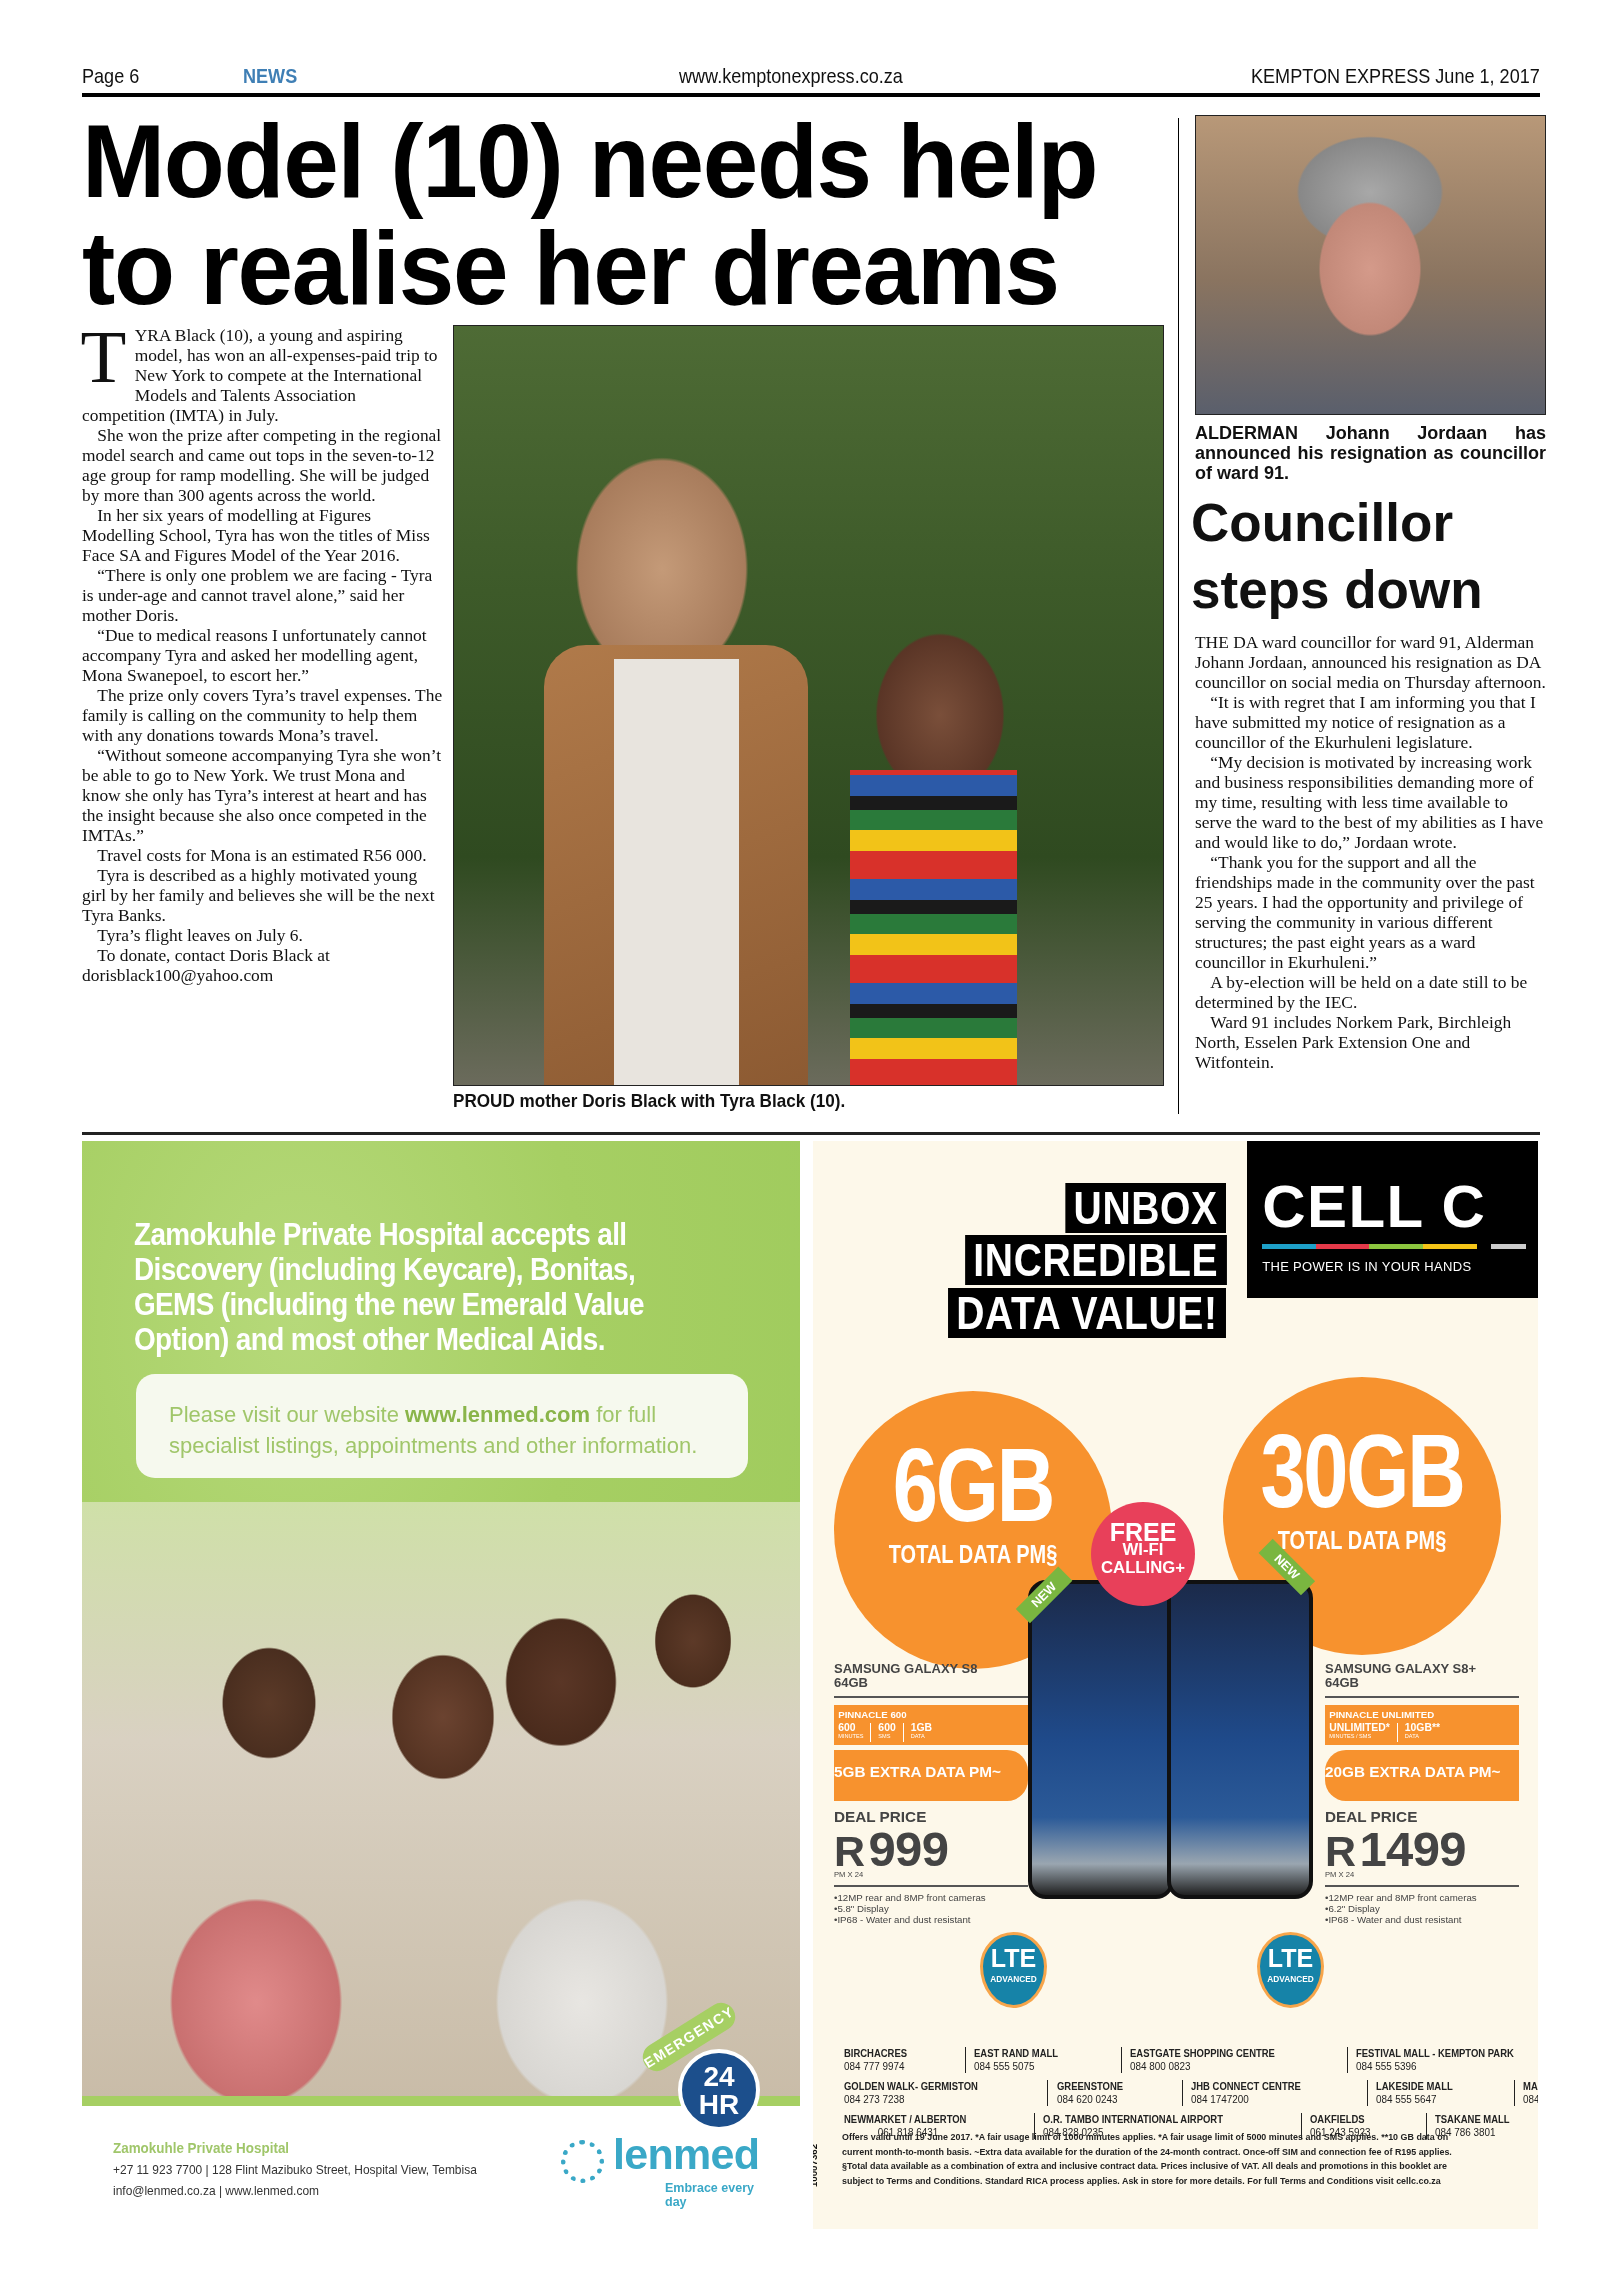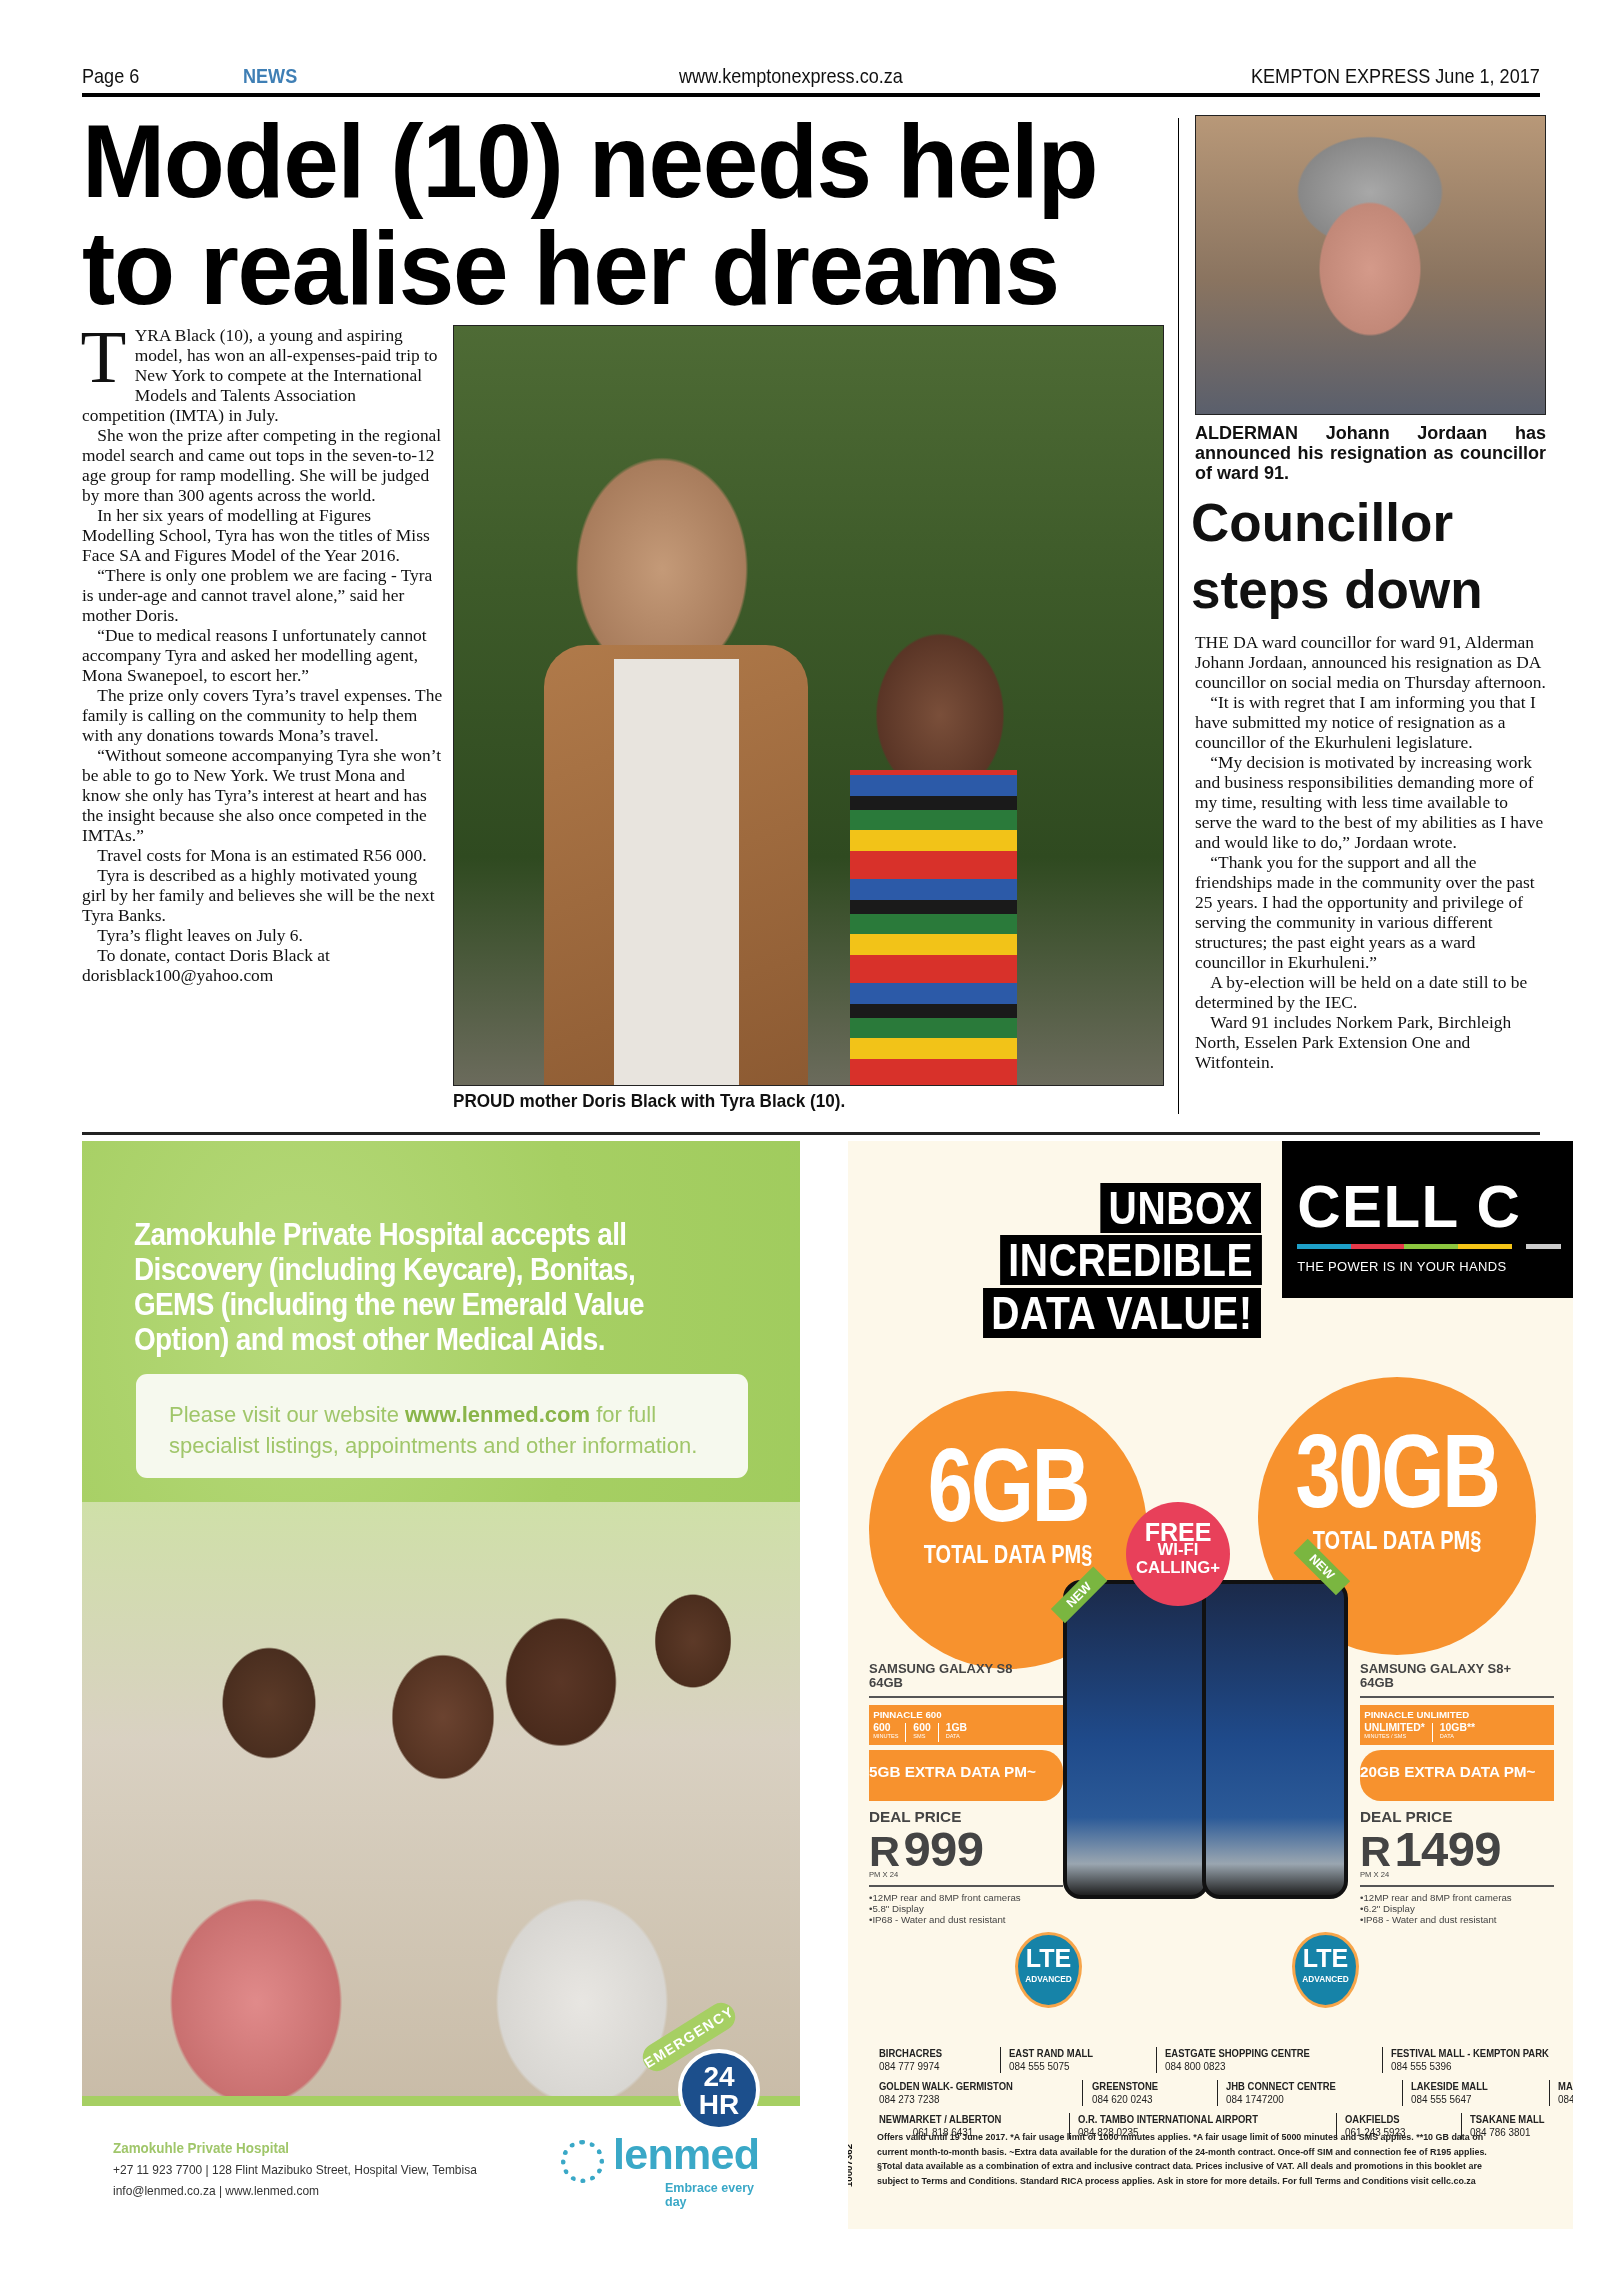--- a/index.html
+++ b/index.html
@@ -46,42 +46,42 @@
   .caption-jordaan { position: absolute; left: 1195px; top: 423px; width: 351px; font-family: "Liberation Sans", sans-serif; font-weight: bold; font-size: 18px; line-height: 20px; text-align: justify; }
   .subhead { position: absolute; left: 1191px; top: 489px; width: 354px; font-family: "Liberation Sans", sans-serif; font-size: 53px; line-height: 67px; color: #111; }
   .col-jordaan { left: 1195px; top: 632px; width: 351px; }
 
   .rule-mid { position: absolute; left: 82px; top: 1132px; width: 1458px; height: 2.8px; background: #222; }
 
   
   .ad-lenmed { position: absolute; left: 82px; top: 1141px; width: 718px; height: 1088px; background: #fff; overflow: hidden; }
   .lm-top { position: absolute; left: 0; top: 0; width: 718px; height: 888px; background: radial-gradient(ellipse at 30% 20%, #b6d97a 0%, #a6cf63 40%, #9cc95a 100%); }
   .lm-headline { position: absolute; left: 52px; top: 76px; width: 597px; color: #fff; font-family: "Liberation Sans", sans-serif; font-weight: bold; font-size: 31px; line-height: 35px; letter-spacing: -0.7px; transform: scaleX(0.9); transform-origin: left top; }
-  .lm-box { position: absolute; left: 54px; top: 233px; width: 612px; height: 104px; background: #f6f9ee; border-radius: 11px; padding: 26px 33px; font-family: "Liberation Sans", sans-serif; font-size: 22px; line-height: 30.5px; color: #a0c66a; }
+  .lm-box { position: absolute; left: 54px; top: 233px; width: 612px; height: 104px; background: #f6f9ee; border-radius: 19px; padding: 26px 33px; font-family: "Liberation Sans", sans-serif; font-size: 22px; line-height: 30.5px; color: #a0c66a; }
   .lm-box b { color: #8ab54a; }
   .lm-photo { position: absolute; left: 0; top: 361px; width: 718px; height: 597px; background:
       radial-gradient(ellipse 76px 90px at 187px 201px, #5b3a28 0%, #4a2e1f 60%, transparent 62%),
       radial-gradient(ellipse 83px 101px at 361px 215px, #6b4330 0%, #553322 60%, transparent 62%),
       radial-gradient(ellipse 90px 104px at 479px 180px, #5a3626 0%, #4a2b1c 60%, transparent 62%),
       radial-gradient(ellipse 62px 76px at 611px 139px, #5d3a28 0%, #4b2d1d 60%, transparent 62%),
       radial-gradient(ellipse 139px 167px at 500px 500px, #e8e6e2 0%, #d8d6d2 60%, transparent 62%),
       radial-gradient(ellipse 139px 167px at 174px 500px, #e08a8a 0%, #c97070 60%, transparent 62%),
       linear-gradient(180deg, #cfe0a8 0%, #d9d1c2 40%, #c9bca8 100%); }
   .lm-greenbar { position: absolute; left: 0; top: 955px; width: 718px; height: 10.4px; background: #a6cf63; }
   .lm-badge { position: absolute; left: 596px; top: 908px; width: 82px; height: 82px; border-radius: 50%; background: #1c4f8c; border: 4.2px solid #fff; color: #fff; font-family: "Liberation Sans", sans-serif; font-weight: bold; font-size: 28px; line-height: 28px; text-align: center; padding-top: 10.4px; }
   .lm-emerg { position: absolute; left: 555px; top: 882px; width: 104px; height: 28px; color: #fff; background: #a6cf63; border-radius: 14px; font-family: "Liberation Sans", sans-serif; font-weight: bold; font-size: 14px; text-align: center; line-height: 28px; transform: rotate(-32deg); letter-spacing: 1.4px; }
   .lm-contact { position: absolute; left: 31px; top: 997px; font-family: "Liberation Sans", sans-serif; font-size: 13px; line-height: 21px; color: #333; transform: scaleX(0.92); transform-origin: left top; }
   .lm-contact .lm-name { color: #a0c66a; font-weight: bold; font-size: 14.6px; }
   .lm-logo { position: absolute; left: 479px; top: 993px; width: 208px; height: 62px; }
   .lm-logo-mark { position: absolute; left: 0; top: 5.6px; width: 43px; height: 43px; border-radius: 50%; border: 5.6px dotted #3aa8c7; }
   .lm-logo-text { position: absolute; left: 52px; top: -4.2px; color: #3aa8c7; font-family: "Liberation Sans", sans-serif; font-weight: bold; font-size: 43px; letter-spacing: -0.7px; }
   .lm-tagline { position: absolute; left: 104px; top: 47px; color: #3aa8c7; font-family: "Liberation Sans", sans-serif; font-size: 12.5px; font-weight: bold; }
 
   
-  .ad-cellc { position: absolute; left: 848px; top: 1141px; width: 725px; height: 1088px; background: #fdf8ea; overflow: hidden; font-family: "Liberation Sans", sans-serif; }
+  .ad-cellc { position: absolute; left: 813px; top: 1141px; width: 725px; height: 1088px; background: #fdf8ea; overflow: hidden; font-family: "Liberation Sans", sans-serif; }
   .cc-unbox { position: absolute; right: 312px; background: #000; color: #fff; font-size: 46px; font-weight: bold; line-height: 50px; padding: 0 9.7px; letter-spacing: 0.7px; transform: scaleX(0.85); transform-origin: right top; white-space: nowrap; }
   .cc-logo { position: absolute; left: 434px; top: 0; width: 292px; height: 157px; background: #000; color: #fff; }
   .cc-logo-word { position: absolute; left: 15.3px; top: 30.5px; font-size: 60px; font-weight: bold; letter-spacing: 1.4px; }
   .cc-stripes { position: absolute; left: 15.3px; top: 103px; width: 215px; height: 4.9px; background: linear-gradient(90deg, #1ea0c8 0 25%, #e53a4a 25% 50%, #8dc63f 50% 75%, #f5c518 75% 100%); }
   .cc-stripe-grey { position: absolute; left: 244px; top: 103px; width: 35px; height: 4.9px; background: #ccc; }
   .cc-tagline { position: absolute; left: 15.3px; top: 118px; font-size: 13px; letter-spacing: 0.3px; }
 
   .cc-bubble { position: absolute; width: 278px; height: 278px; border-radius: 50%; background: #f7922e; color: #fff; text-align: center; }
   .cc-bubble-big { font-size: 104px; font-weight: bold; line-height: 104px; margin-top: 42px; letter-spacing: -2.8px; transform: scaleX(0.78); }
   .cc-bubble-small { font-size: 25px; font-weight: bold; transform: scaleX(0.8); margin-top: 2.8px; }

